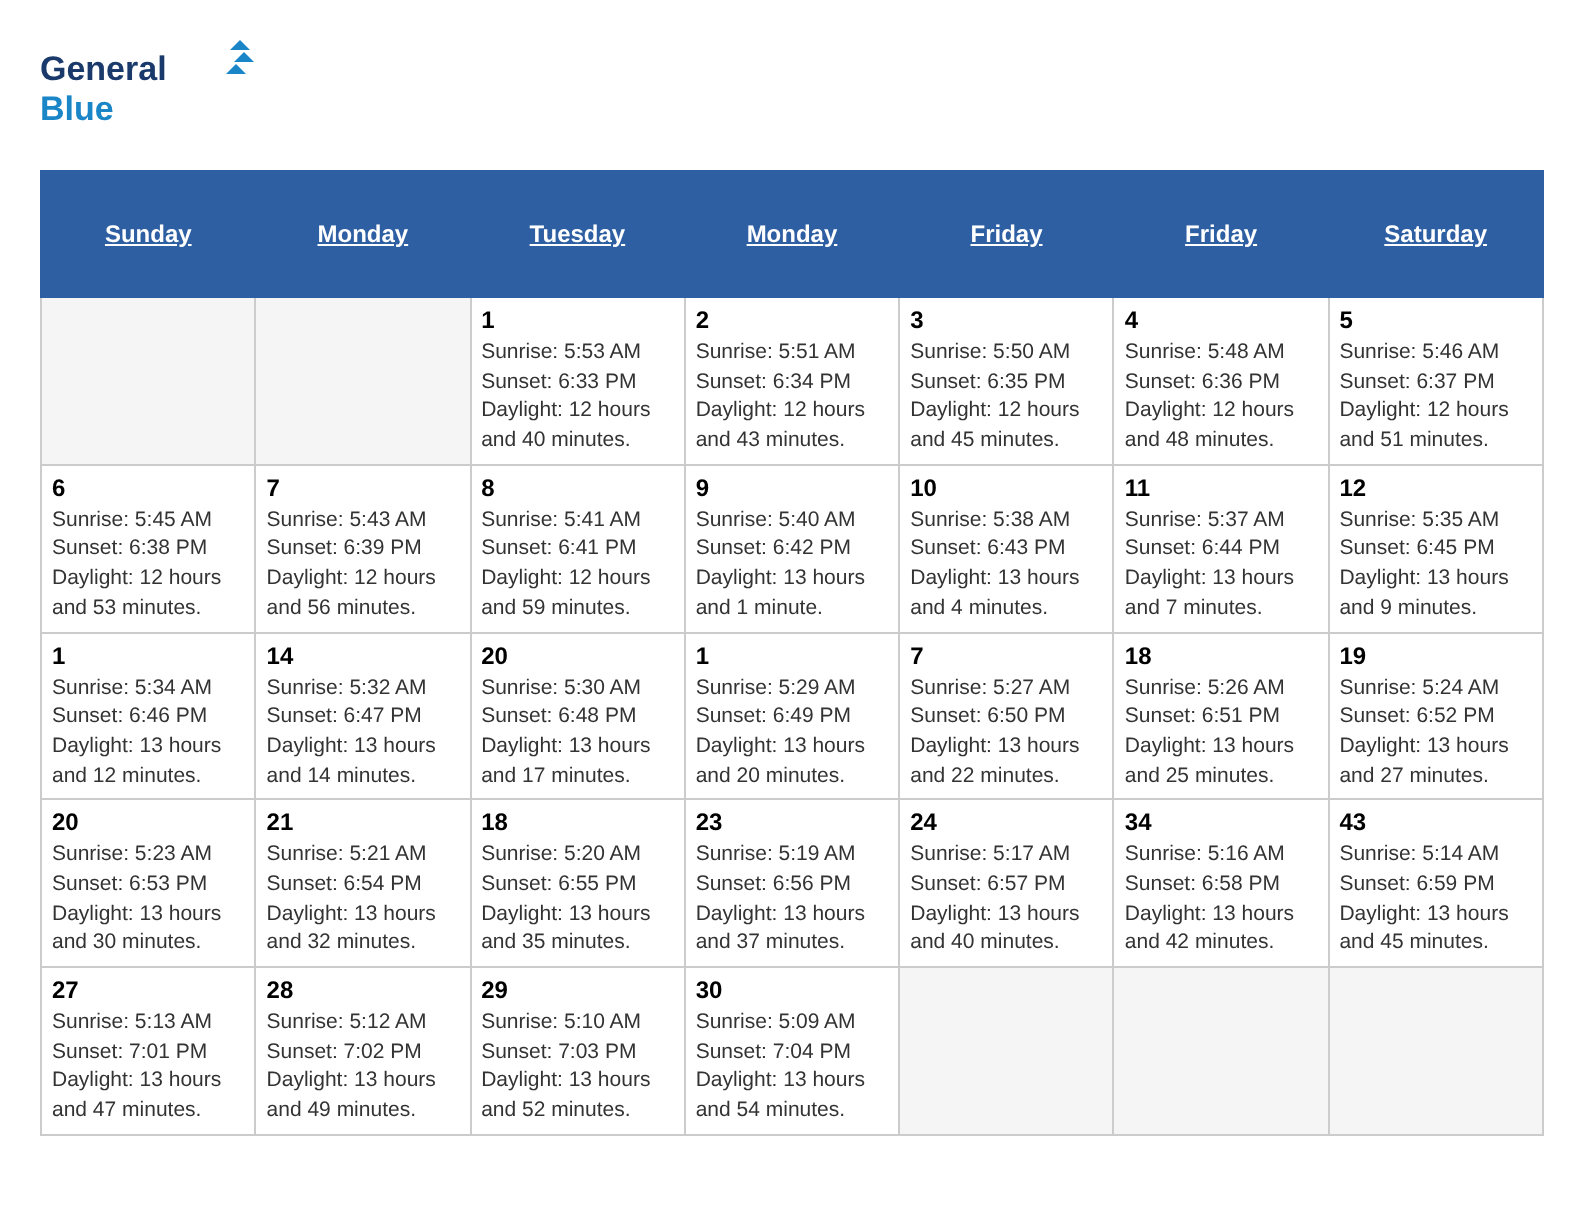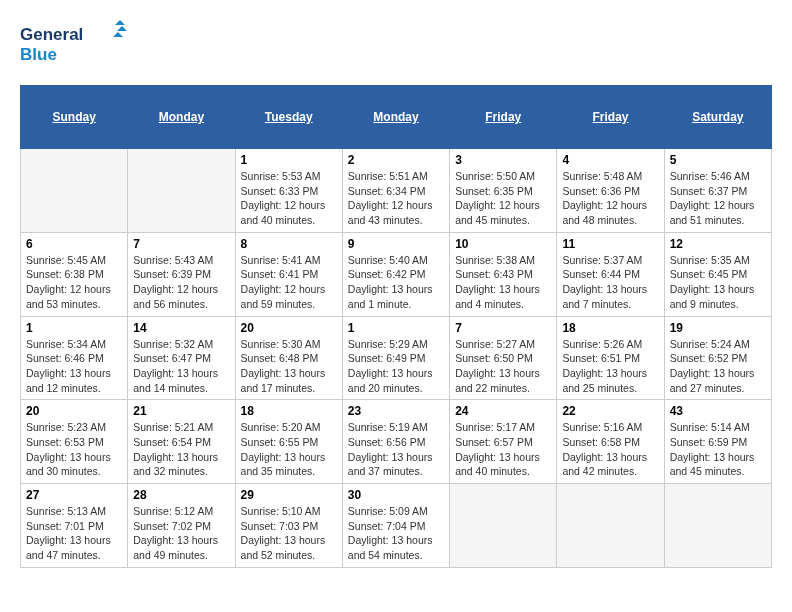--- a/index.html
+++ b/index.html
@@ -204,21 +204,21 @@
         </td>
         <td>
           <div class="day-num">23</div>
           <div class="day-info">Sunrise: 5:19 AM<br>Sunset: 6:56 PM<br>Daylight: 13 hours and 37 minutes.</div>
         </td>
         <td>
           <div class="day-num">24</div>
           <div class="day-info">Sunrise: 5:17 AM<br>Sunset: 6:57 PM<br>Daylight: 13 hours and 40 minutes.</div>
         </td>
         <td>
-          <div class="day-num">22</div>
+          <div class="day-num">34</div>
           <div class="day-info">Sunrise: 5:16 AM<br>Sunset: 6:58 PM<br>Daylight: 13 hours and 42 minutes.</div>
         </td>
         <td>
           <div class="day-num">43</div>
           <div class="day-info">Sunrise: 5:14 AM<br>Sunset: 6:59 PM<br>Daylight: 13 hours and 45 minutes.</div>
         </td>
       </tr>
       <tr class="last-row">
         <td>
           <div class="day-num">27</div>

